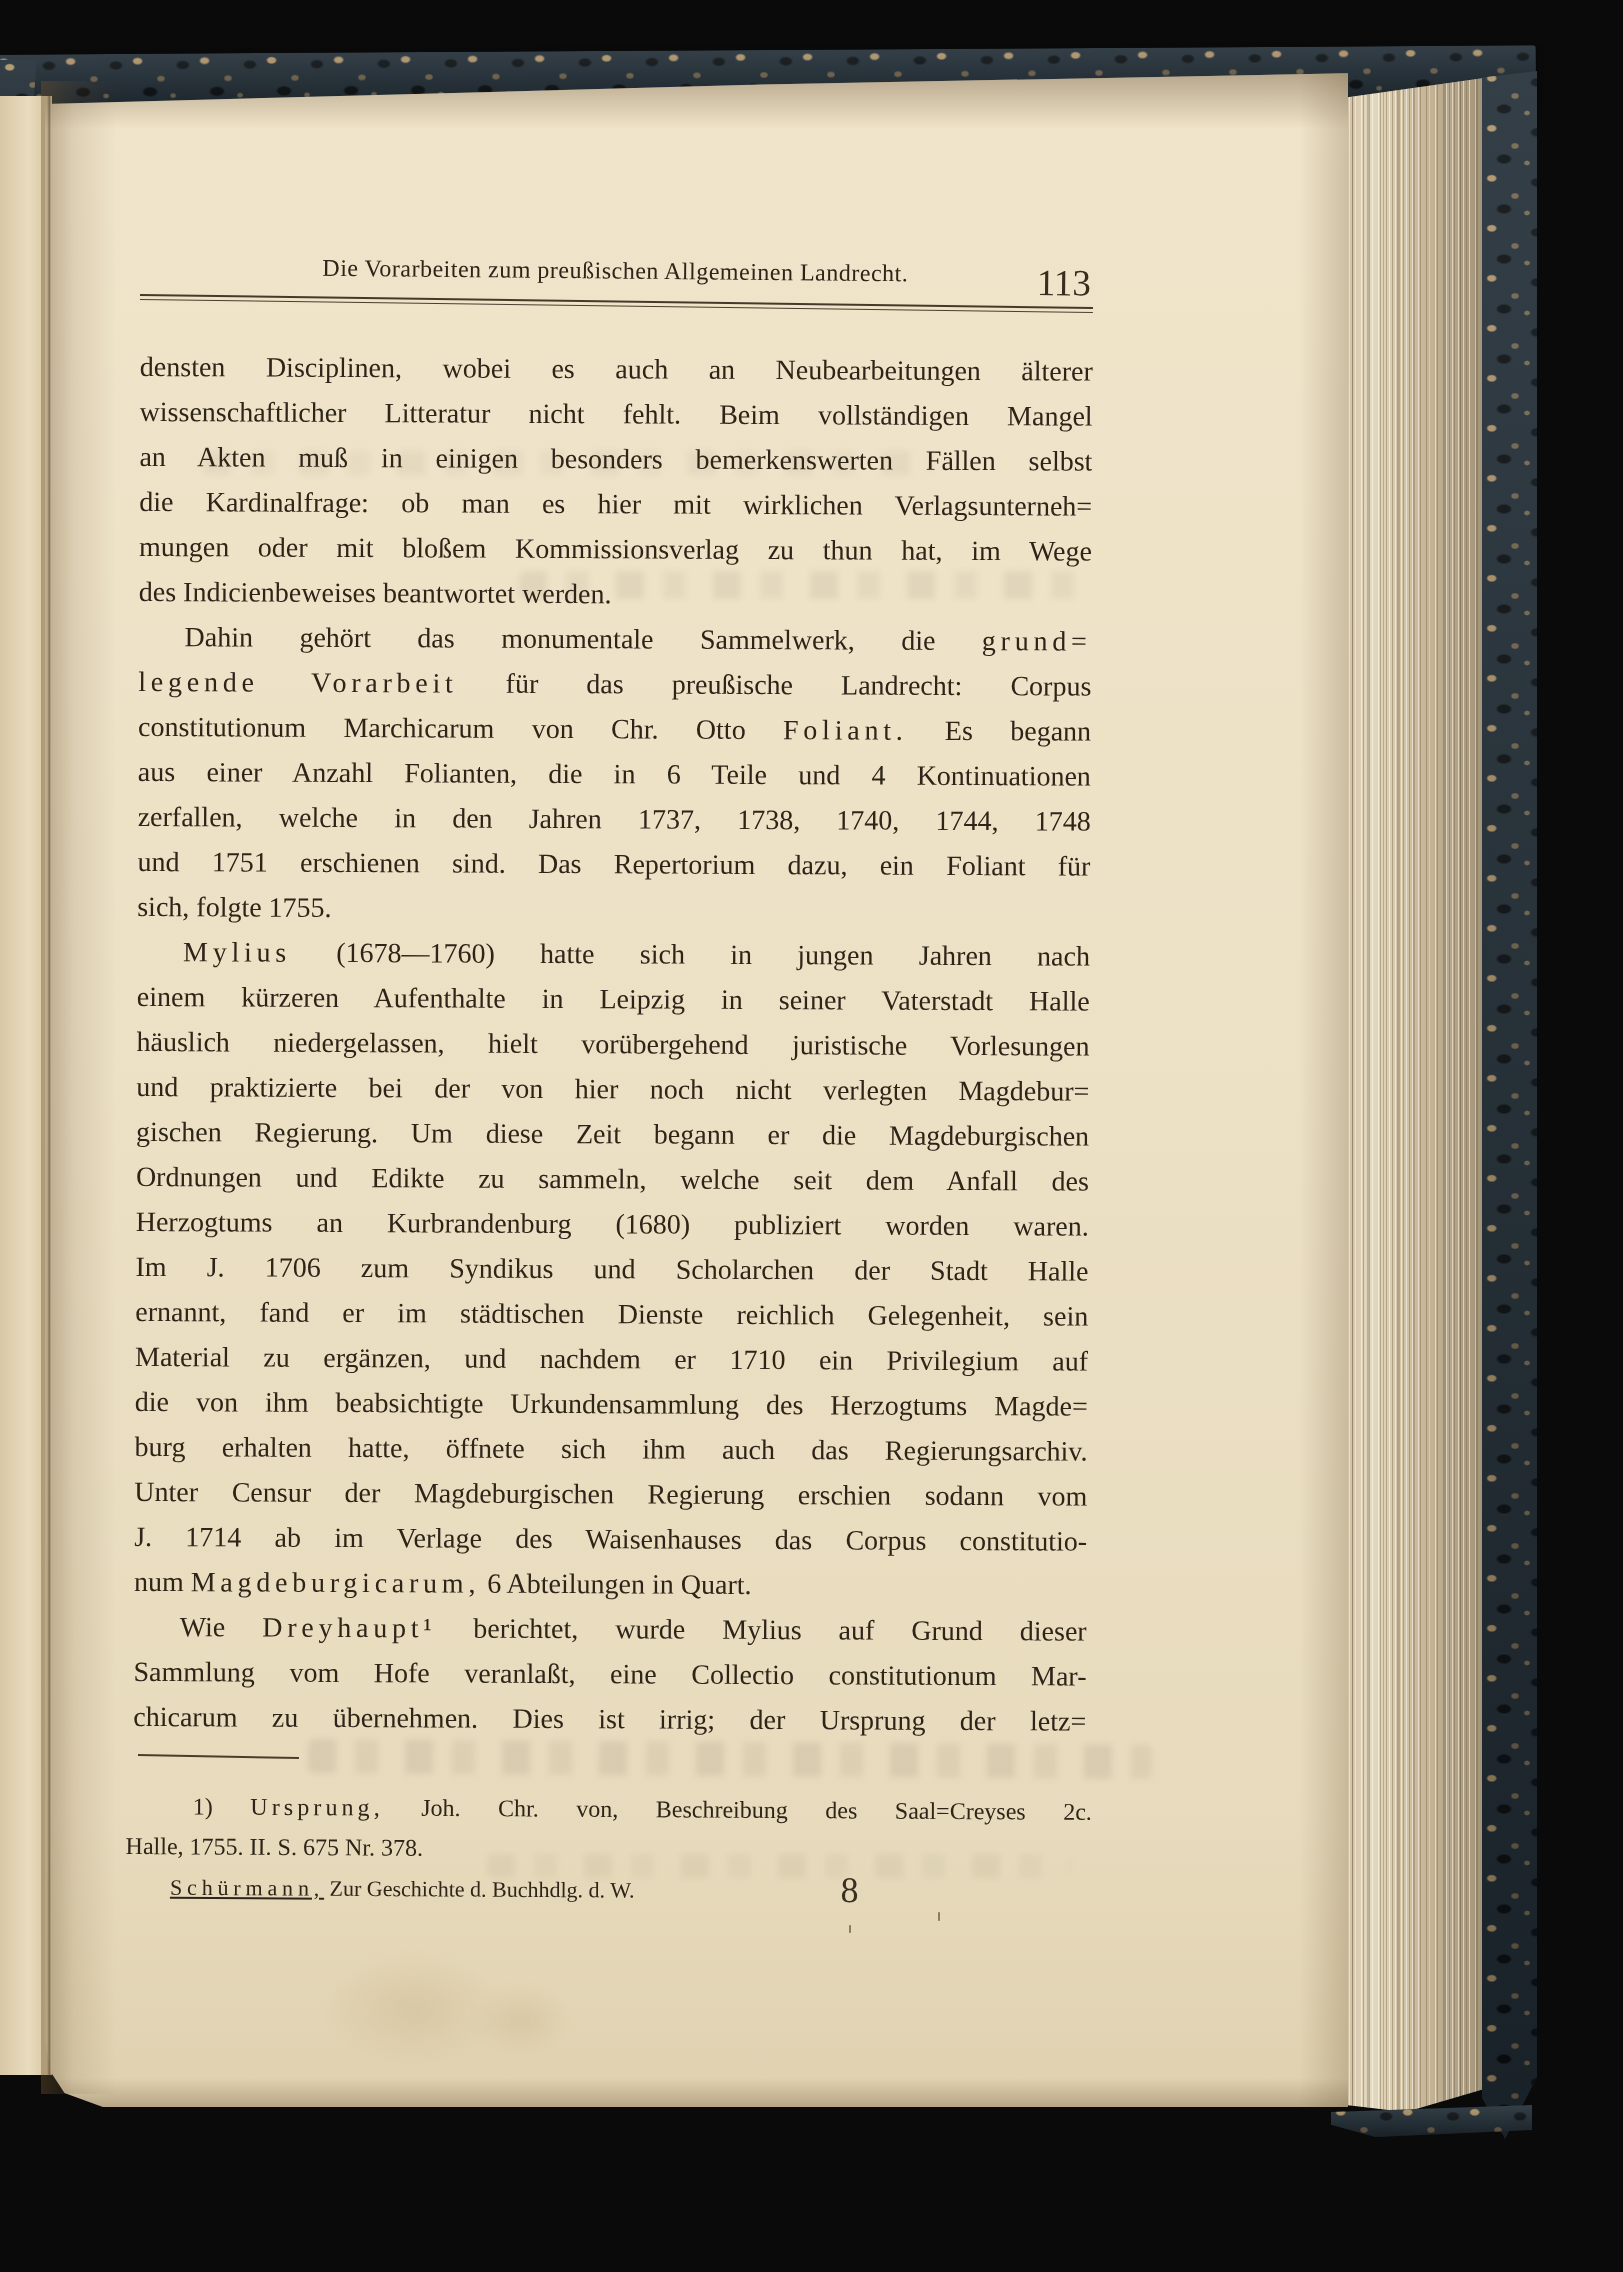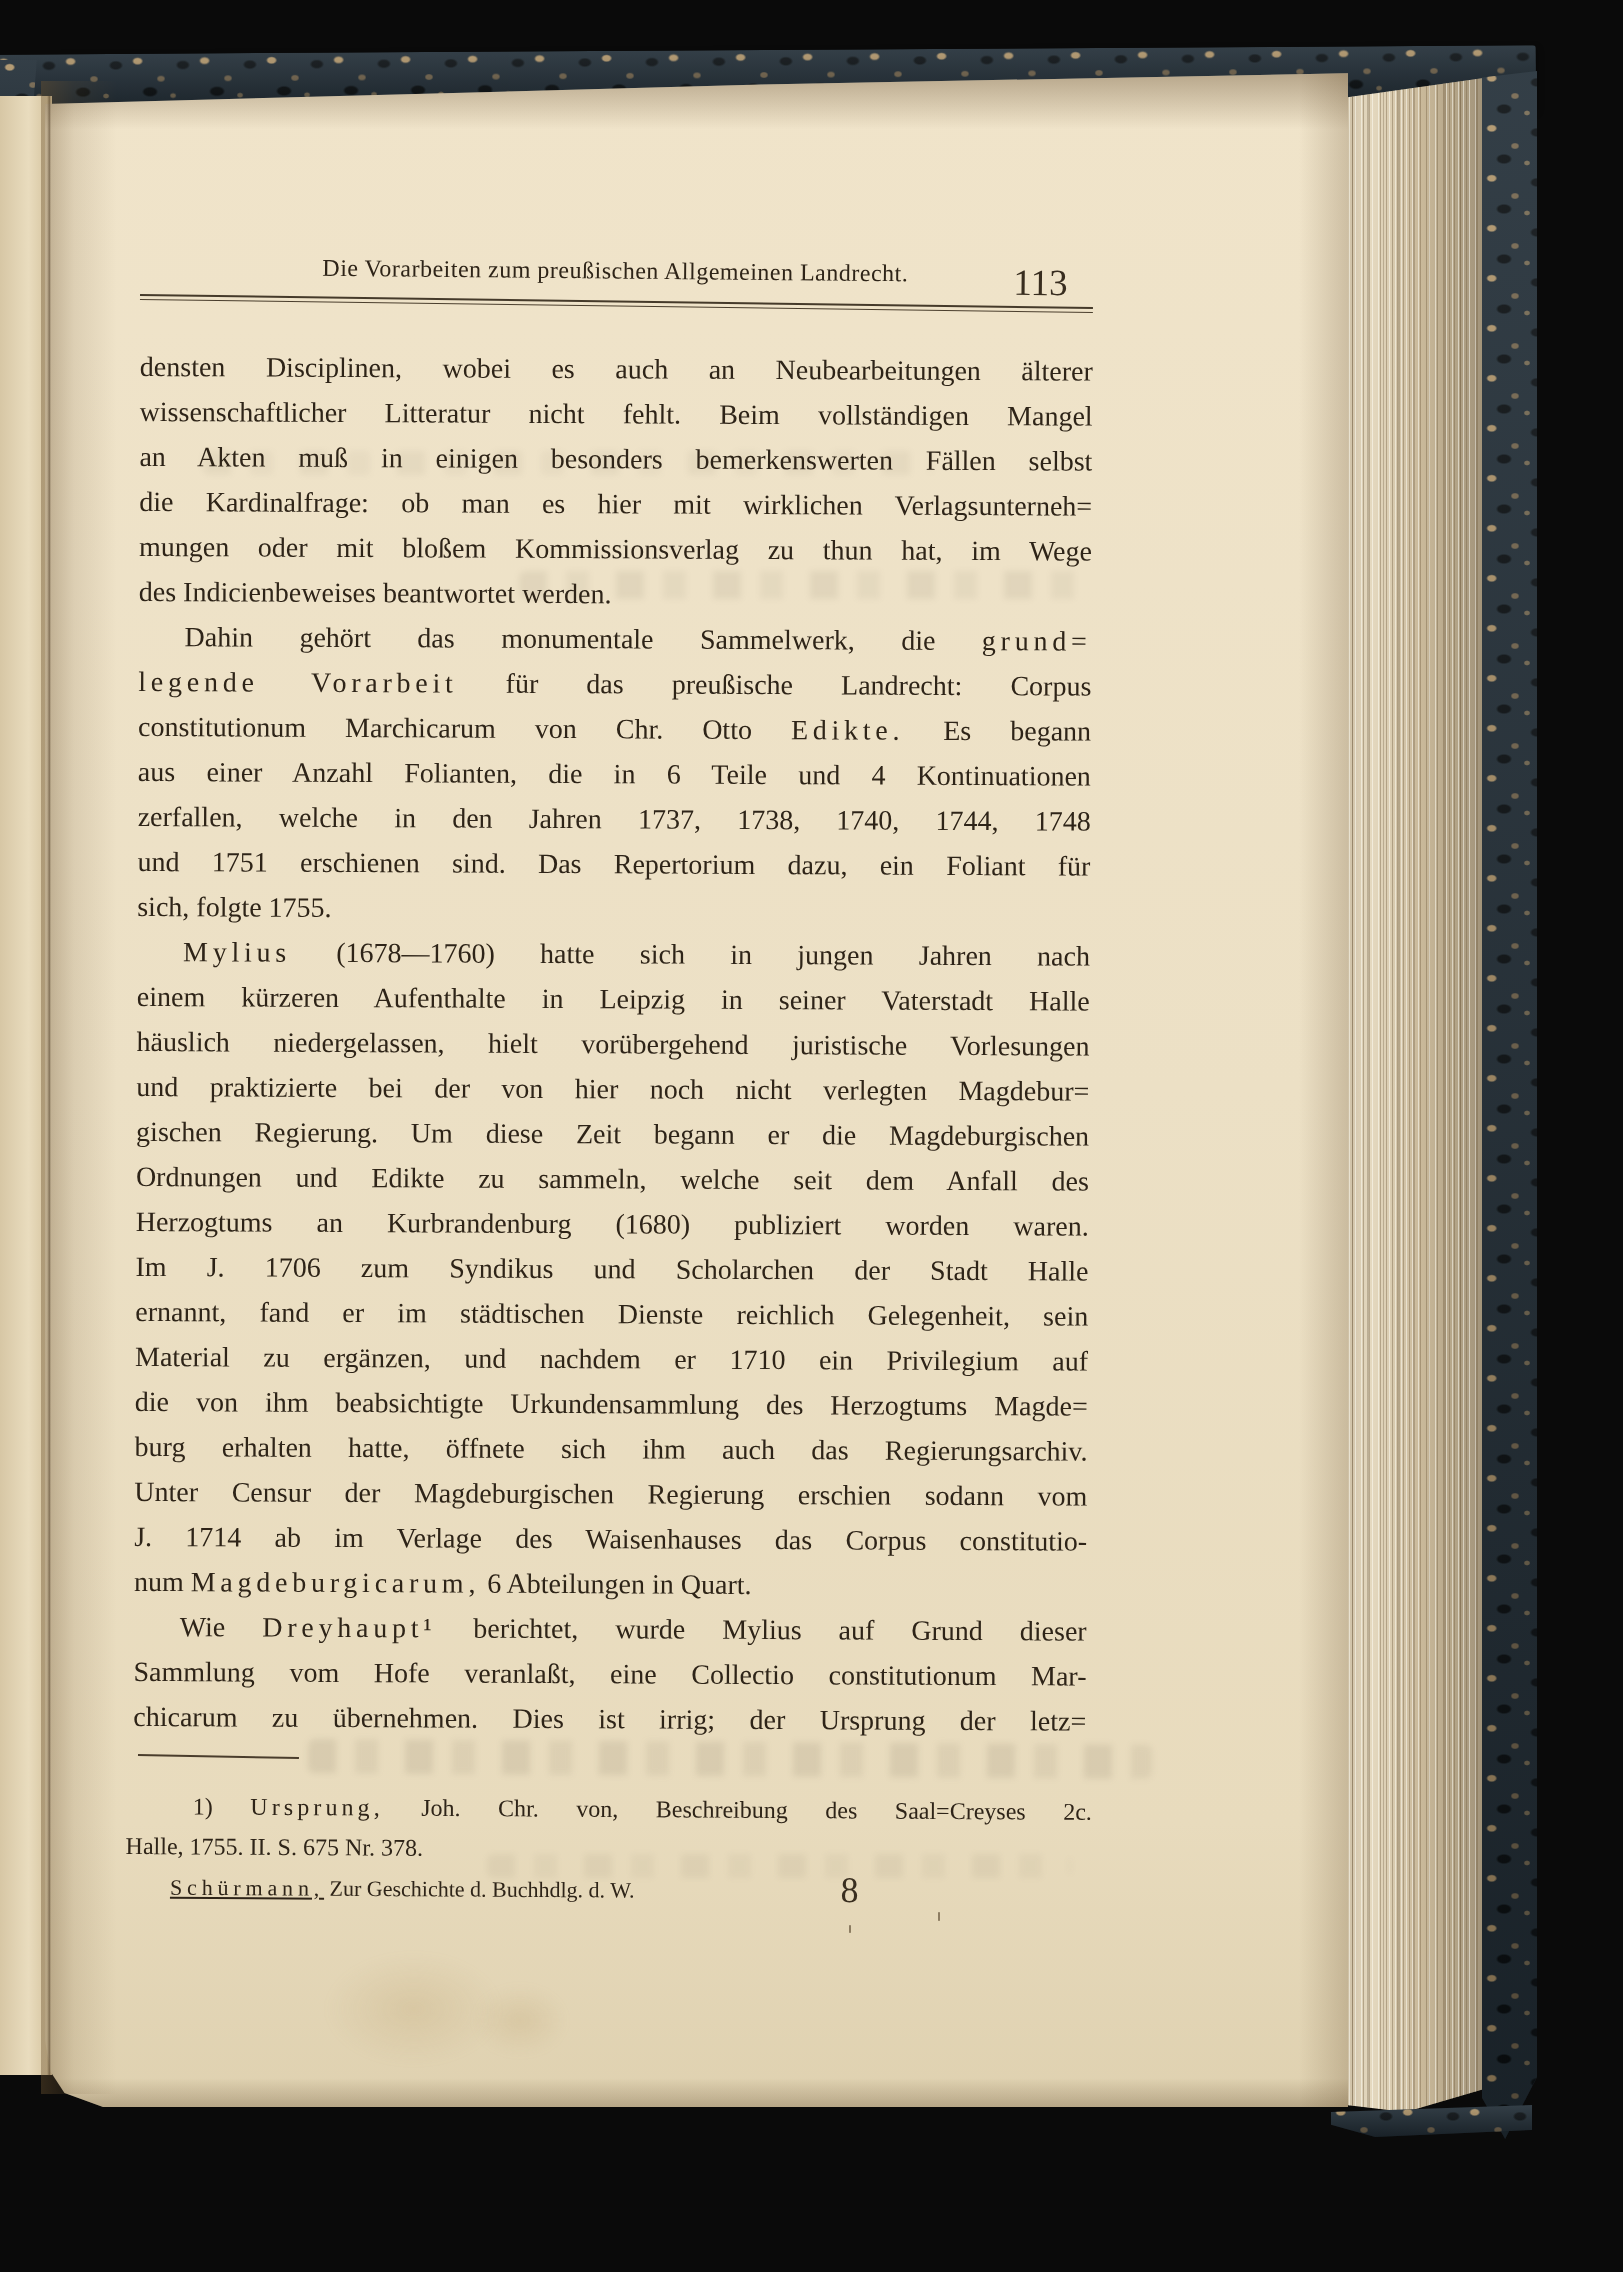--- a/index.html
+++ b/index.html
@@ -53,21 +53,21 @@
     background:linear-gradient(270deg,rgba(105,82,50,.25),rgba(105,82,50,0));}
   .gutter-shade{position:absolute;left:41px;top:81px;width:97px;height:2013px;
     background:linear-gradient(90deg,rgba(110,85,50,.42),rgba(110,85,50,.14) 34%,rgba(110,85,50,0) 78%);}
   .gutter-line{position:absolute;left:47px;top:96px;width:4px;height:1980px;
     background:linear-gradient(90deg,rgba(60,42,22,.0),rgba(60,42,22,.45) 60%,rgba(60,42,22,0));}
 
   
   .ink{color:#2e2418;}
   .running-head{position:absolute;left:140px;top:253px;width:951px;text-align:center;
     font-size:24px;letter-spacing:0.5px;transform:rotate(.55deg);transform-origin:0 0;}
-  .page-number{position:absolute;left:990px;top:261px;width:101px;text-align:center;
+  .page-number{position:absolute;left:990px;top:261px;width:101px;text-align:right;
     font-size:37px;transform:rotate(.55deg);color:#382d1f;}
   .head-rule{position:absolute;left:140px;top:294px;width:953px;
     transform:rotate(.78deg);transform-origin:0 50%;}
   .head-rule .r1{height:0;border-top:2.8px solid #453a2a;}
   .head-rule .r2{height:0;border-top:1.3px solid #4a3e2d;margin-top:3.2px;}
 
   .body-block{position:absolute;left:140px;top:344px;width:953px;
     transform:rotate(.28deg);transform-origin:0 0;font-size:28px;}
   .ln{height:45px;line-height:45px;overflow:hidden;white-space:normal;
       text-align:justify;text-align-last:justify;}
@@ -138,21 +138,21 @@
 
   <div class="body-block ink">
     <div class="ln"><span>densten Disciplinen, wobei es auch an Neubearbeitungen älterer</span><span class="sp"></span><span></span></div>
     <div class="ln"><span>wissenschaftlicher Litteratur nicht fehlt. Beim vollständigen Mangel</span><span class="sp"></span><span></span></div>
     <div class="ln"><span>an Akten muß in einigen besonders bemerkenswerten Fällen selbst</span><span class="sp"></span><span></span></div>
     <div class="ln"><span>die Kardinalfrage: ob man es hier mit wirklichen Verlagsunterneh=</span><span class="sp"></span><span></span></div>
     <div class="ln"><span>mungen oder mit bloßem Kommissionsverlag zu thun hat, im Wege</span><span class="sp"></span><span></span></div>
     <div class="ln nl"><span>des Indicienbeweises beantwortet werden.</span><span class="sp"></span><span></span></div>
     <div class="ln ind"><span>Dahin gehört das monumentale Sammelwerk, die </span><span class="sp">grund=</span><span></span></div>
     <div class="ln"><span></span><span class="sp">legende Vorarbeit</span><span> für das preußische Landrecht: Corpus</span></div>
-    <div class="ln"><span>constitutionum Marchicarum von Chr. Otto </span><span class="sp">Edikte.</span><span> Es begann</span></div>
+    <div class="ln"><span>constitutionum Marchicarum von Chr. Otto </span><span class="sp">Foliant.</span><span> Es begann</span></div>
     <div class="ln"><span>aus einer Anzahl Folianten, die in 6 Teile und 4 Kontinuationen</span><span class="sp"></span><span></span></div>
     <div class="ln"><span>zerfallen, welche in den Jahren 1737, 1738, 1740, 1744, 1748</span><span class="sp"></span><span></span></div>
     <div class="ln"><span>und 1751 erschienen sind. Das Repertorium dazu, ein Foliant für</span><span class="sp"></span><span></span></div>
     <div class="ln nl"><span>sich, folgte 1755.</span><span class="sp"></span><span></span></div>
     <div class="ln ind"><span></span><span class="sp">Mylius</span><span> (1678—1760) hatte sich in jungen Jahren nach</span></div>
     <div class="ln"><span>einem kürzeren Aufenthalte in Leipzig in seiner Vaterstadt Halle</span><span class="sp"></span><span></span></div>
     <div class="ln"><span>häuslich niedergelassen, hielt vorübergehend juristische Vorlesungen</span><span class="sp"></span><span></span></div>
     <div class="ln"><span>und praktizierte bei der von hier noch nicht verlegten Magdebur=</span><span class="sp"></span><span></span></div>
     <div class="ln"><span>gischen Regierung. Um diese Zeit begann er die Magdeburgischen</span><span class="sp"></span><span></span></div>
     <div class="ln"><span>Ordnungen und Edikte zu sammeln, welche seit dem Anfall des</span><span class="sp"></span><span></span></div>

